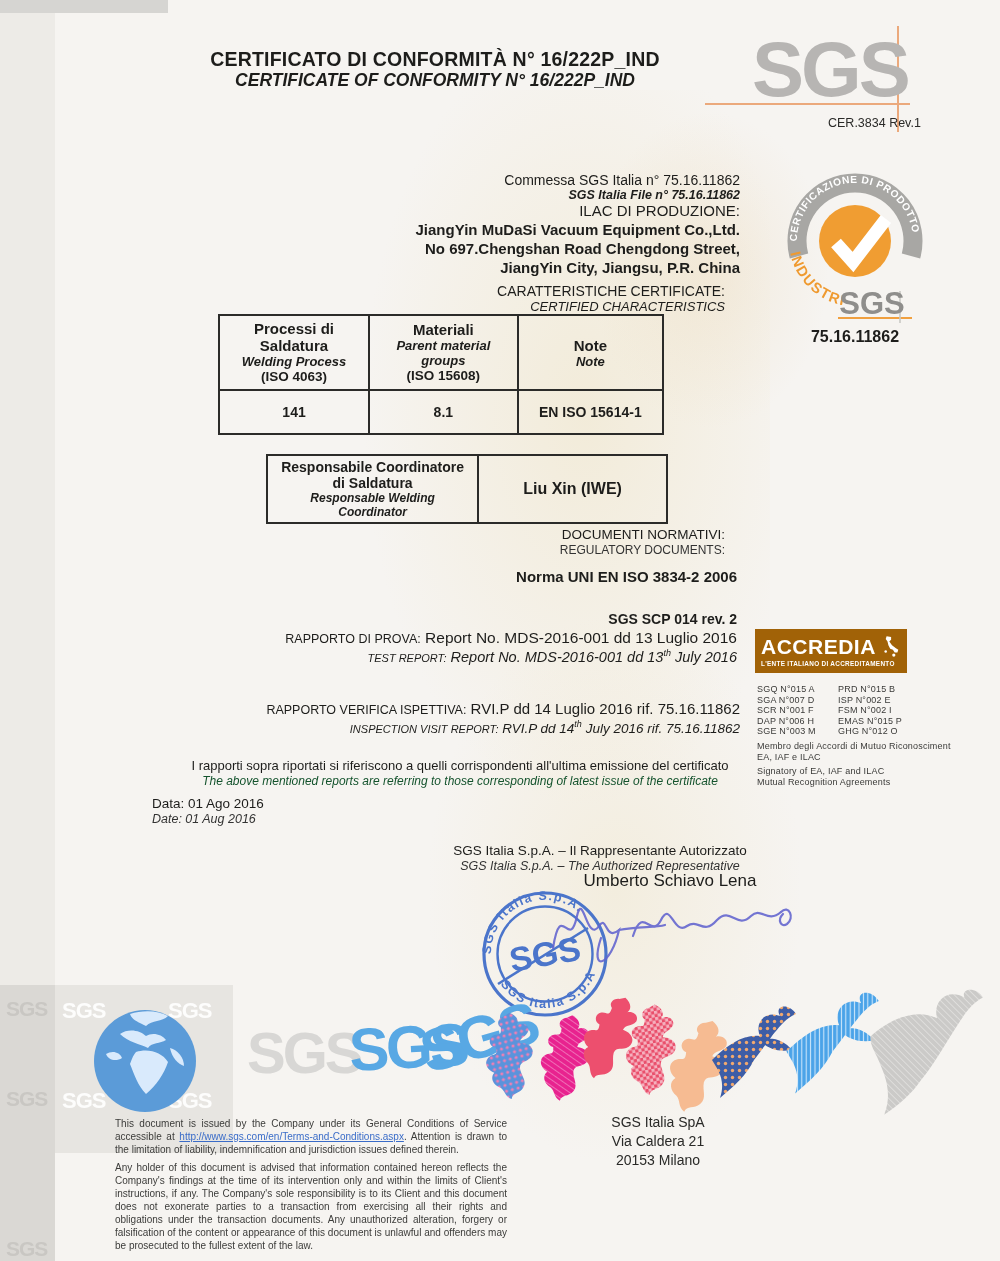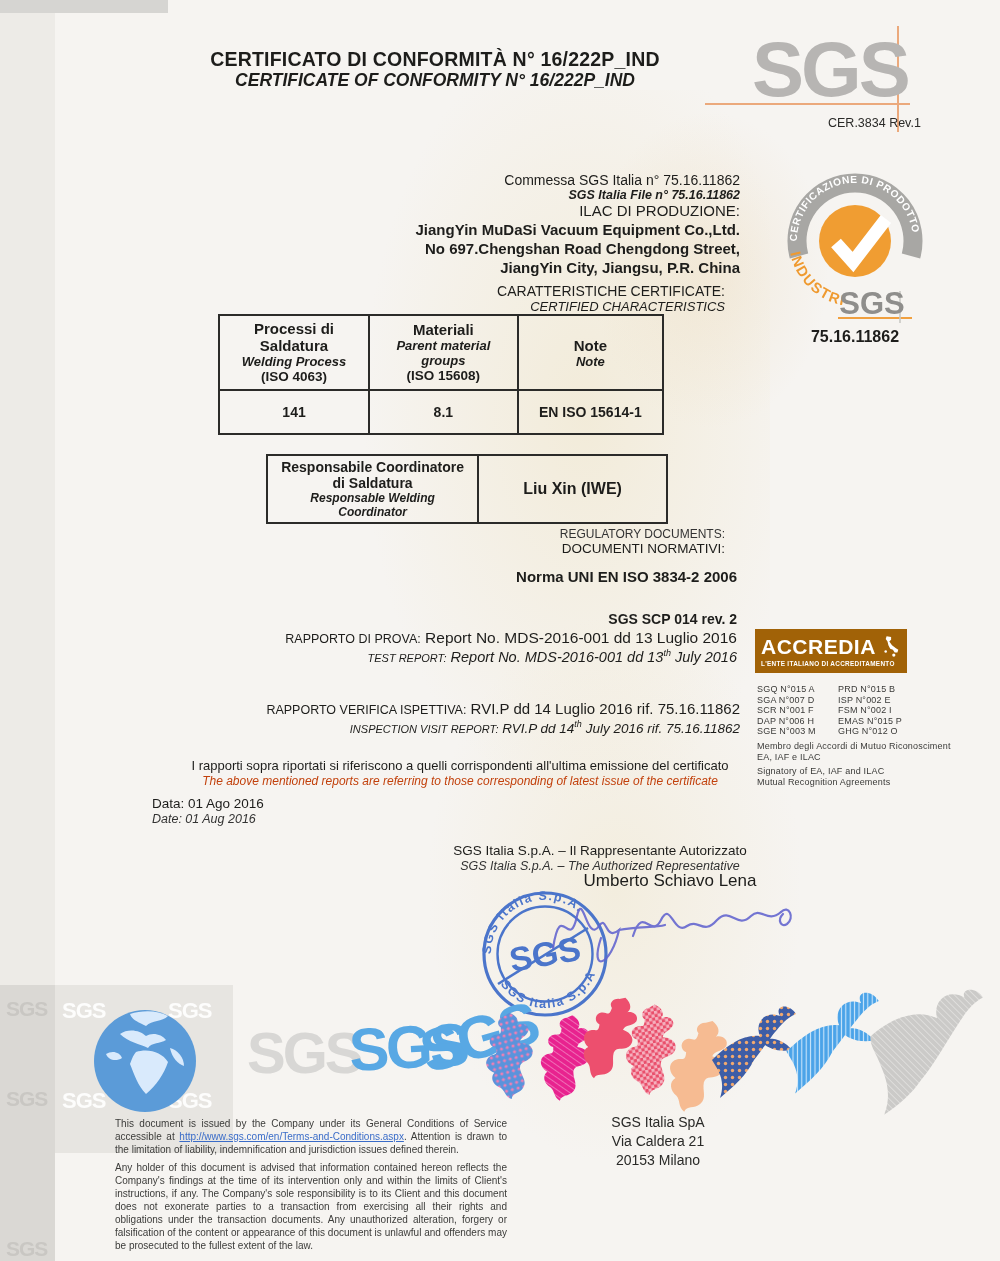--- a/index.html
+++ b/index.html
@@ -148,22 +148,22 @@
     <td style="padding:3px 8px">
       <div class="b" style="font-size:14px;line-height:16px">Responsabile Coordinatore di Saldatura</div>
       <div class="bi" style="font-size:12px;line-height:14px">Responsable Welding Coordinator</div>
     </td>
     <td class="b" style="font-size:16px">Liu Xin (IWE)</td>
   </tr>
 </tbody>
   </table>
 
 <div class="abs tr" style="right:275px;top:527px;width:420px">
+  <div style="font-size:13.5px;line-height:16px">DOCUMENTI NORMATIVI:</div>
   <div style="font-size:12px;line-height:14px;color:#333">REGULATORY DOCUMENTS:</div>
-  <div style="font-size:13.5px;line-height:16px">DOCUMENTI NORMATIVI:</div>
 </div>
 <div class="abs tr b" style="right:263px;top:568px;width:420px;font-size:15px">Norma UNI EN ISO 3834-2 2006</div>
 
 <div class="abs tr b" style="right:263px;top:611px;width:300px;font-size:14px">SGS SCP 014 rev. 2</div>
 
 <div class="abs tr" style="right:263px;top:629px;width:560px;font-size:15.5px">
   <span style="font-size:12.5px">RAPPORTO DI PROVA:</span>
   <span>Report No. MDS-2016-001 dd 13 Luglio 2016</span>
 </div>
 <div class="abs tr i" style="right:263px;top:648px;width:560px;font-size:14.5px">
@@ -210,21 +210,21 @@
   <div>Membro degli Accordi di Mutuo Riconosciment</div>
   <div>EA, IAF e ILAC</div>
 </div>
 <div class="abs tiny" style="left:757px;top:766px;width:200px">
   <div>Signatory of EA, IAF and ILAC</div>
   <div>Mutual Recognition Agreements</div>
 </div>
 
 <div class="abs tc" style="left:150px;top:758px;width:620px">
   <div style="font-size:13px;line-height:16px">I rapporti sopra riportati si riferiscono a quelli corrispondenti  all'ultima emissione del certificato</div>
-  <div class="i" style="font-size:12px;line-height:15px;color:#c2410c">The above mentioned reports are referring to those corresponding of  latest issue of the certificate</div>
+  <div class="i" style="font-size:12px;line-height:15px;color:#14532d">The above mentioned reports are referring to those corresponding of  latest issue of the certificate</div>
 </div>
 
 <div class="abs" style="left:152px;top:795px">
   <div style="font-size:13.5px;line-height:17px">Data: 01 Ago 2016</div>
   <div class="i" style="font-size:12.5px;line-height:15px;color:#333">Date: 01 Aug  2016</div>
 </div>
 
 <div class="abs tc" style="left:400px;top:843px;width:400px">
   <div style="font-size:13.5px;line-height:16px">SGS Italia S.p.A. – Il Rappresentante Autorizzato</div>
   <div class="i" style="font-size:12.5px;line-height:15px;color:#333">SGS Italia S.p.A. – The Authorized Representative</div>

